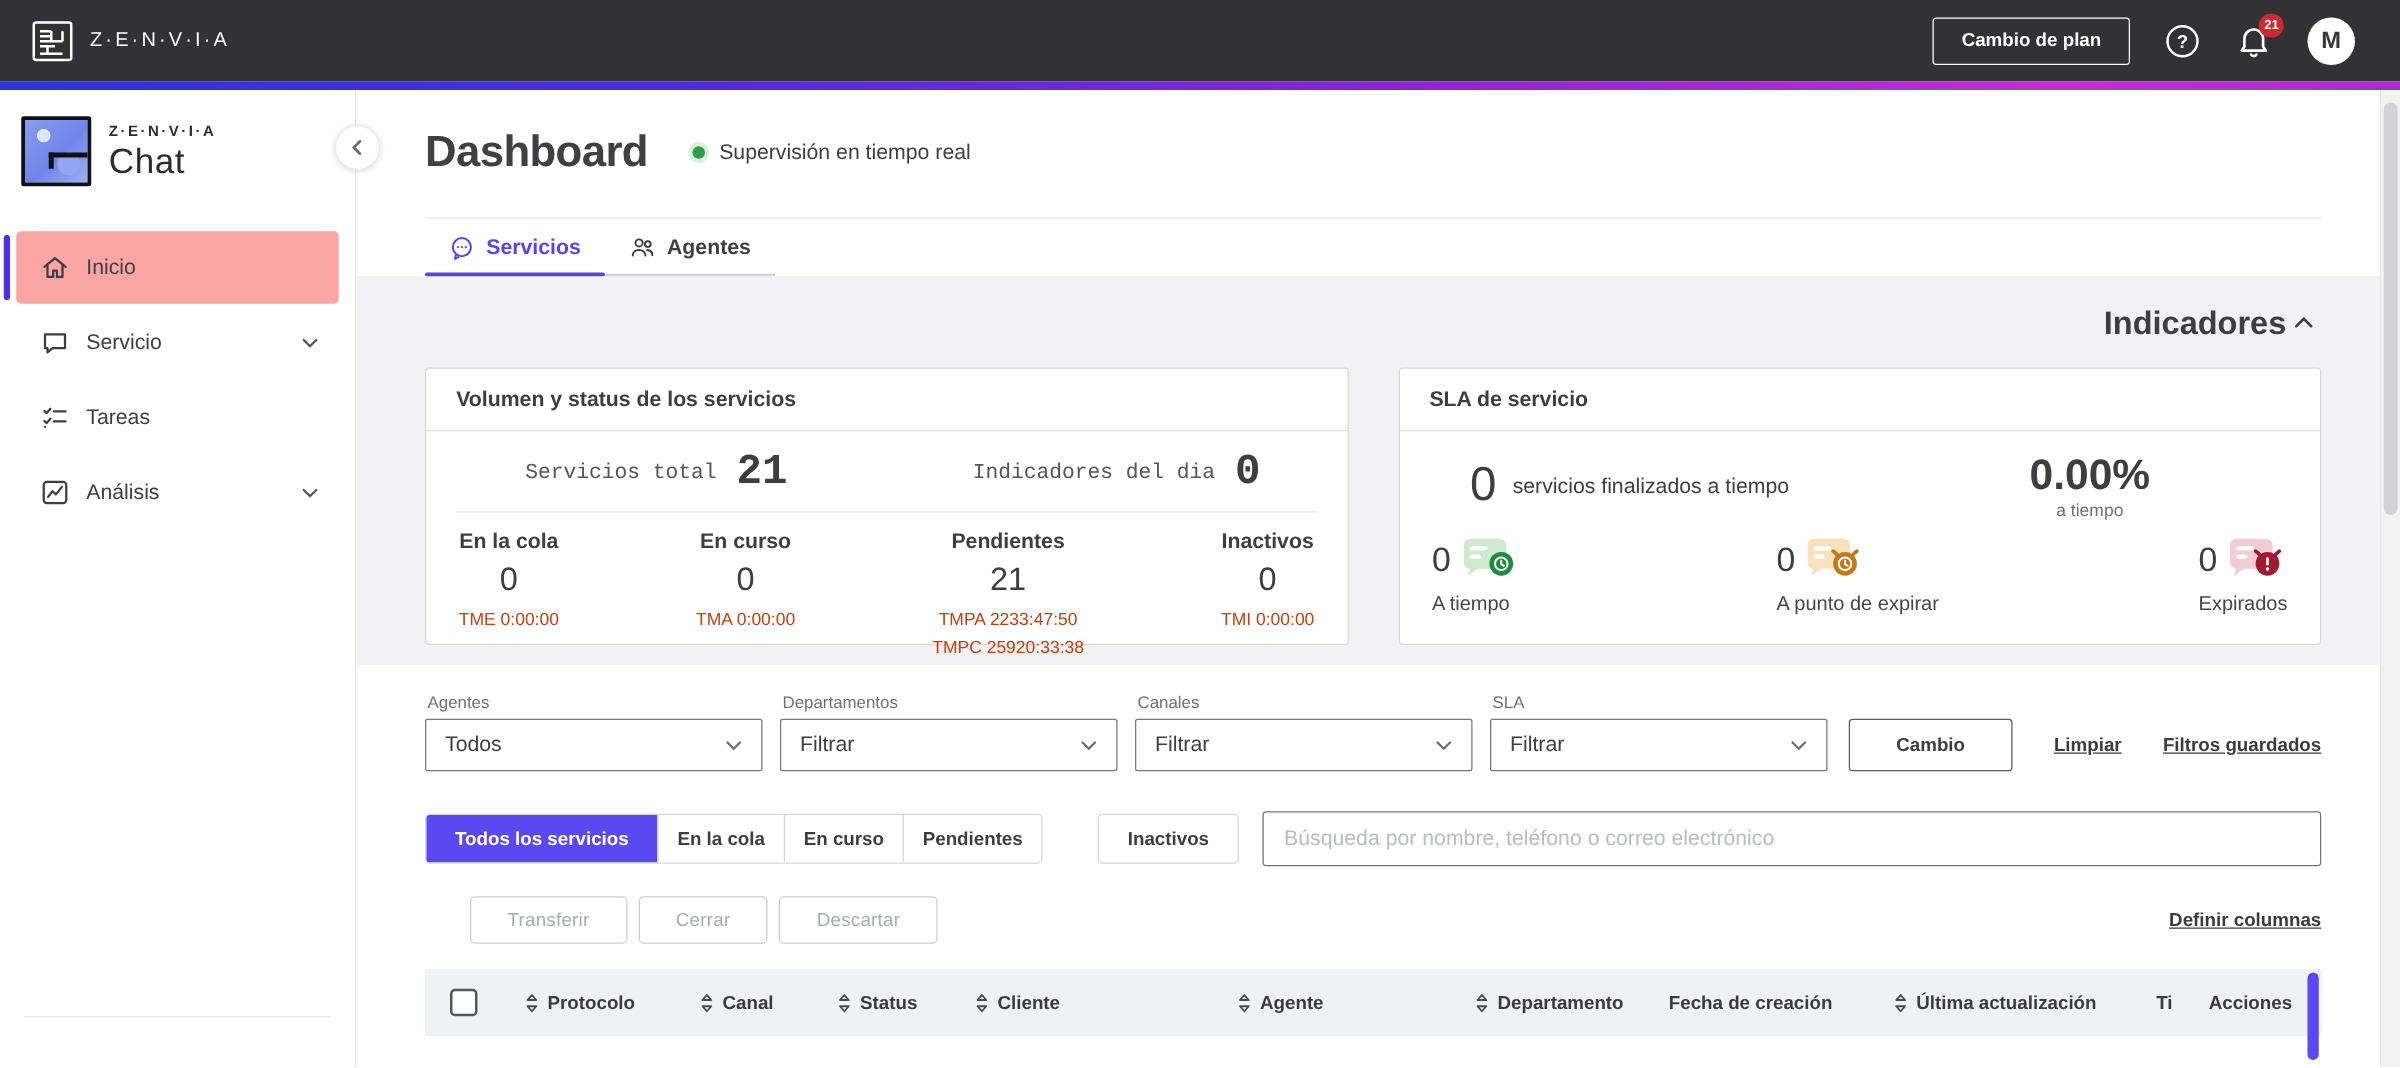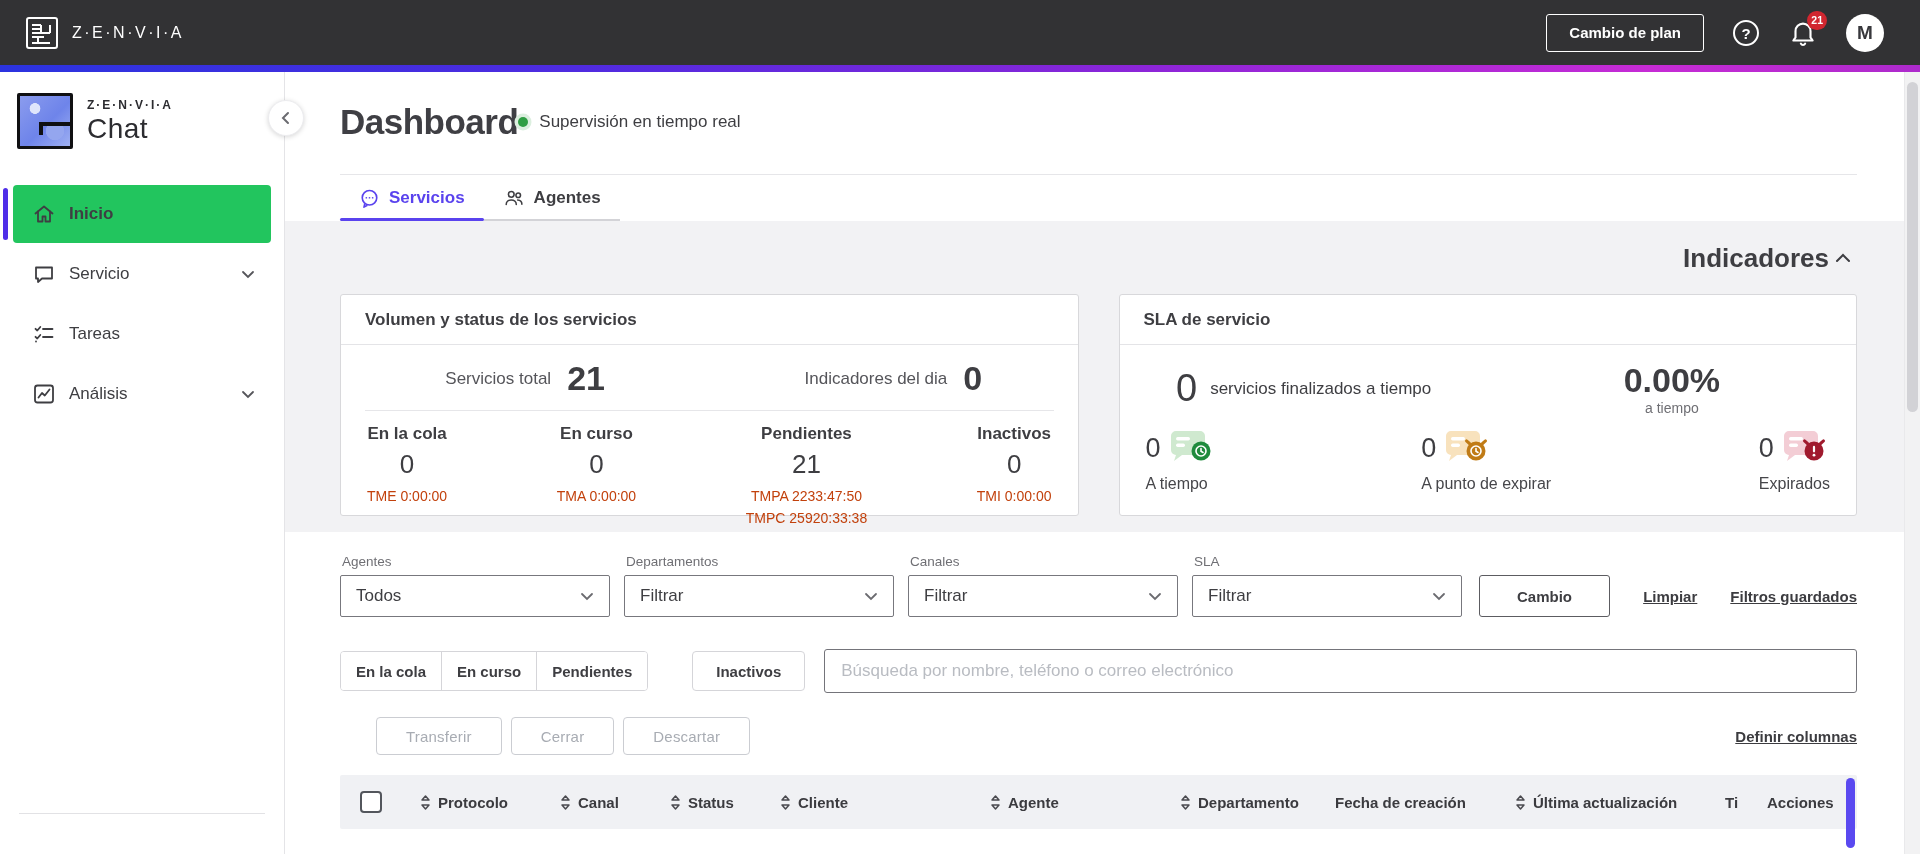--- a/index.html
+++ b/index.html
@@ -38,21 +38,21 @@
                linear-gradient(135deg,#8b9cee 0%,#6e84ea 55%,#9fb0f2 100%); }
   .logo-img .h-bar { position:absolute; left:38%; top:52%; width:62%; height:8%; background:#101012; }
   .logo-img .v-bar { position:absolute; left:38%; top:52%; width:8%; height:26%; background:#101012; }
   .logo-brand { font-size:12px; letter-spacing:2px; color:#2c2c30; font-weight:700; }
   .logo-product { font-size:28px; color:#2c2c30; font-weight:500; letter-spacing:.5px; margin-top:1px; }
 
   .menu { margin-top:36px; padding:0 13px; display:flex; flex-direction:column; gap:2px; }
   .menu-item { height:58px; border-radius:4px; display:flex; align-items:center; padding:0 14px 0 19px;
     position:relative; cursor:pointer; font-size:17px; color:#3e3e42; }
   .menu-item .mi-label { margin-left:13px; }
-  .menu-item.active { background:#22c55e; font-weight:700; }
+  .menu-item.active { background:#fca5a5; font-weight:400; }
   .menu-item.active::before { content:""; position:absolute; left:-10px; top:3px; bottom:3px;
     width:5px; border-radius:3px; background:#4f2ee8; }
   .menu-item .chev { margin-left:auto; display:flex; }
 
   .sidebar-footer { margin-top:auto; padding-bottom:24px; }
   .sf-divider { height:1px; background:#e2e2e5; margin:0 19px 16px; }
   .sf-item { display:flex; align-items:center; padding:10px 0 10px 30px; cursor:pointer;
     font-size:17px; color:#3e3e42; }
   .sf-item .mi-label { margin-left:13px; }
 
@@ -60,21 +60,21 @@
     background:#fff; border:1px solid #ececef; box-shadow:0 1px 5px rgba(0,0,0,.16); z-index:6;
     display:flex; align-items:center; justify-content:center; cursor:pointer; }
 
   
   .main { flex:1; position:relative; overflow:hidden; background:#fff; }
   .page-scrollbar { position:absolute; right:0; top:0; width:16px; height:100%;
     background:#f2f2f3; border-left:1px solid #e9e9eb; z-index:8; }
   .page-scrollbar .thumb { position:absolute; top:10px; left:2px; width:11px; height:330px;
     background:#d2d2d6; border-radius:6px; cursor:pointer; }
 
-  .dash-header { margin:28px 63px 0 55px; display:flex; align-items:center; height:44px; }
+  .dash-header { margin:28px 63px 0 55px; display:flex; align-items:center; gap:36px; height:44px; }
   .dash-title { font-size:35px; font-weight:600; color:#3f3f44; letter-spacing:-.5px; }
   .live { display:flex; align-items:center; gap:11px; font-size:17px; color:#3e3e42; }
   .live-dot { width:10px; height:10px; border-radius:50%; background:#2f9e44;
     box-shadow:0 0 0 3.5px #dcefdf; }
 
   .head-divider { height:1px; background:#e6e6e9; margin:30px 63px 0 55px; }
 
   .tabs { margin:0 63px 0 55px; display:flex; height:46px; }
   .tab { display:flex; align-items:center; gap:9px; padding:0 19px; font-size:17px; font-weight:700;
     color:#3e3e42; position:relative; cursor:pointer; }
@@ -86,21 +86,21 @@
   .section-ind { background:#f2f2f4; padding:20px 63px 16px 55px; }
   .ind-head { display:flex; justify-content:flex-end; align-items:center; height:34px; }
   .ind-title { font-size:26px; font-weight:600; color:#3e3e42; }
   .ind-collapse { background:none; border:none; cursor:pointer; display:flex; padding:4px; }
 
   .cards { display:flex; gap:40px; margin-top:19px; }
   .card { flex:1; background:#fff; border:1px solid #d8d8db; border-radius:3px; height:222px; }
   .card-title { padding:15px 24px 14px; font-size:17px; font-weight:700; color:#3e3e42;
     border-bottom:1px solid #e4e4e7; }
 
-  .vol-top { display:flex; padding:14px 0 12px; }
+  .vol-top { display:flex; padding:14px 0 12px;font-family:Liberation Mono, monospace; }
   .vol-group { flex:1; display:flex; align-items:center; justify-content:center; gap:16px; }
   .vol-label { font-size:17px; color:#55555a; }
   .vol-value { font-size:34px; font-weight:600; color:#3e3e42; }
   .inset-div { height:1px; background:#e6e6e9; margin:0 24px; }
   .stats { display:flex; justify-content:space-between; padding:13px 26px 0; }
   .stat { text-align:center; }
   .stat-label { font-size:17px; font-weight:700; color:#3e3e42; }
   .stat-value { font-size:26px; font-weight:500; color:#3e3e42; margin-top:5px; }
   .stat-sub { font-size:14px; color:#c2410c; margin-top:6px; line-height:1.55; }
 
@@ -452,20 +452,21 @@
       </div>
       <button class="btn-guardar">Cambio</button>
       <div class="flinks">
         <span class="flink">Limpiar</span>
         <span class="flink">Filtros guardados</span>
       </div>
     </div>
 
     <div class="status-row">
       <div class="seg">
+        <button class="seg-btn active">Todos los servicios</button>
         <button class="seg-btn">En la cola</button>
         <button class="seg-btn">En curso</button>
         <button class="seg-btn">Pendientes</button>
       </div>
       <button class="btn-inactivos">Inactivos</button>
       <input class="search" type="text" placeholder="Búsqueda por nombre, teléfono o correo electrónico" style="">
     </div>
 
     <div class="actions-row">
       <button class="act-btn">Transferir</button>

